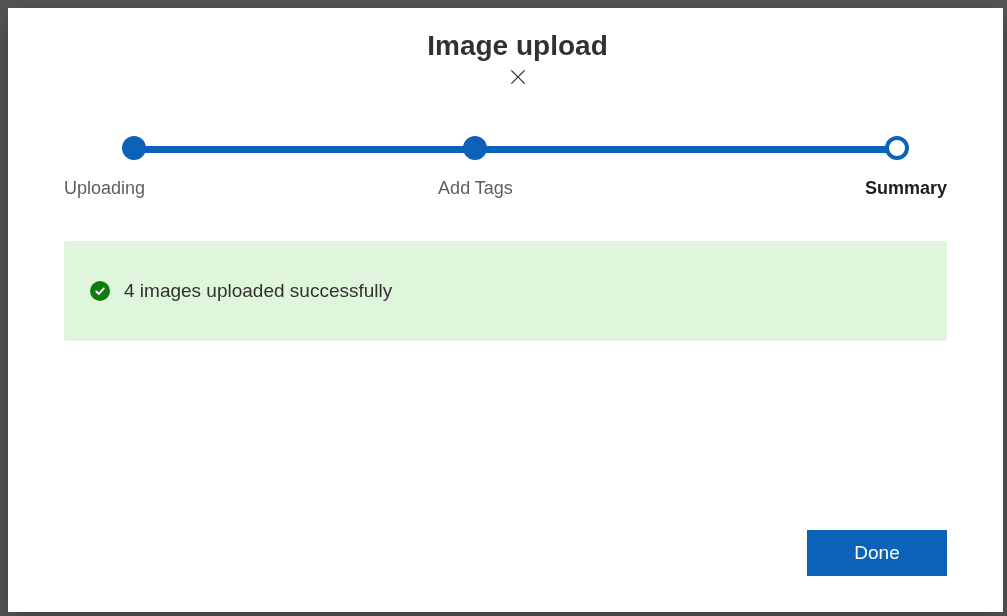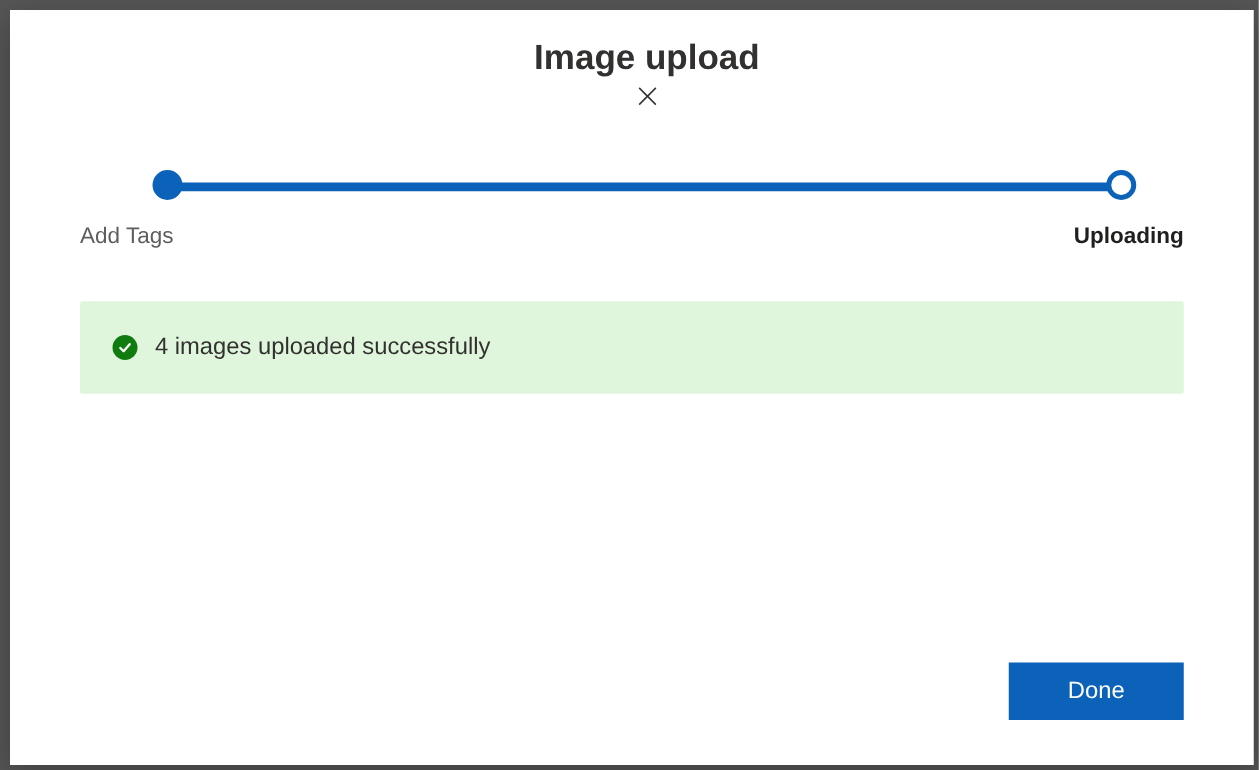--- a/index.html
+++ b/index.html
@@ -102,21 +102,21 @@
       font-size: 18px;
       color: #605e5c;
     }
     .step:last-child .step-label {
       font-weight: 700;
       color: #201f1e;
     }
     .status-banner {
       margin: 14px 56px 0 56px;
       background: #dff6dd;
-      padding: 26px 26px;
+      padding: 39px 26px;
       display: flex;
       align-items: center;
       gap: 14px;
       border-radius: 2px;
     }
     .success-icon {
       width: 20px;
       height: 20px;
       border-radius: 50%;
       background: #107c10;
@@ -165,25 +165,29 @@
         </svg>
       </span>
     </button>
   </div>
 
   <div class="stepper-wrapper">
     <div class="stepper">
       <div class="stepper-track"></div>
       <div class="step">
         <div class="step-dot"></div>
+        <div class="step-label">Uploading</div>
+      </div>
+      <div class="step">
+        <div class="step-dot"></div>
         <div class="step-label">Add Tags</div>
       </div>
       <div class="step">
         <div class="step-dot"></div>
-        <div class="step-label">Uploading</div>
+        <div class="step-label">Summary</div>
       </div>
     </div>
   </div>
 
   <div class="status-banner">
     <div class="success-icon">
       <svg viewBox="0 0 16 16" fill="none" stroke="#fff" stroke-width="2.5" stroke-linecap="round" stroke-linejoin="round">
         <polyline points="3,8.5 6.5,12 13,4.5"></polyline>
       </svg>
     </div>

